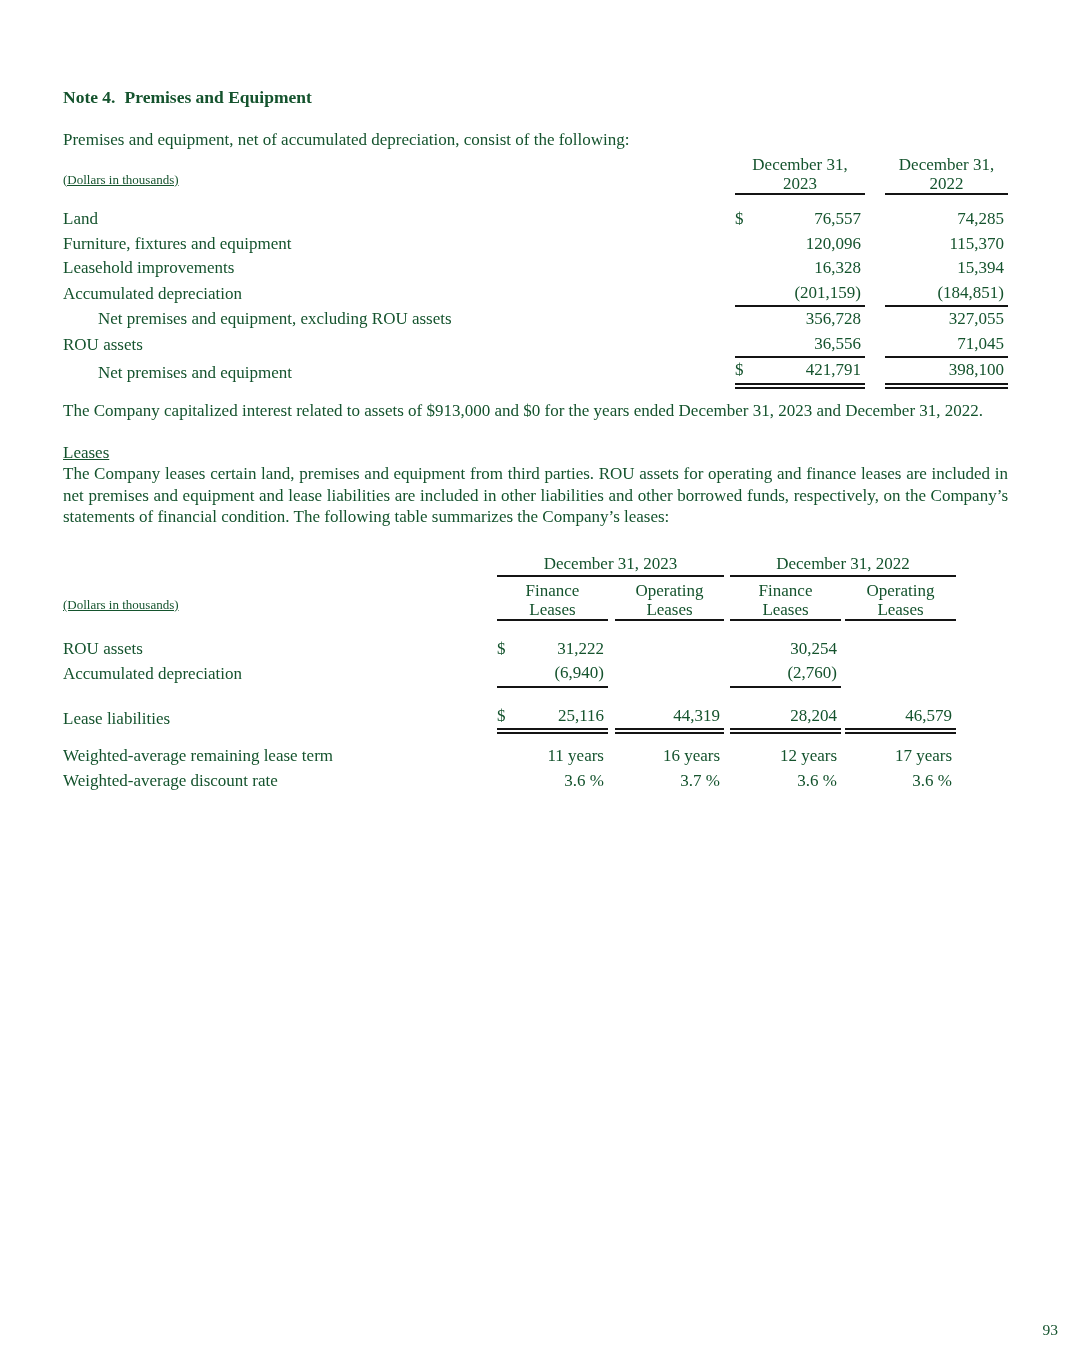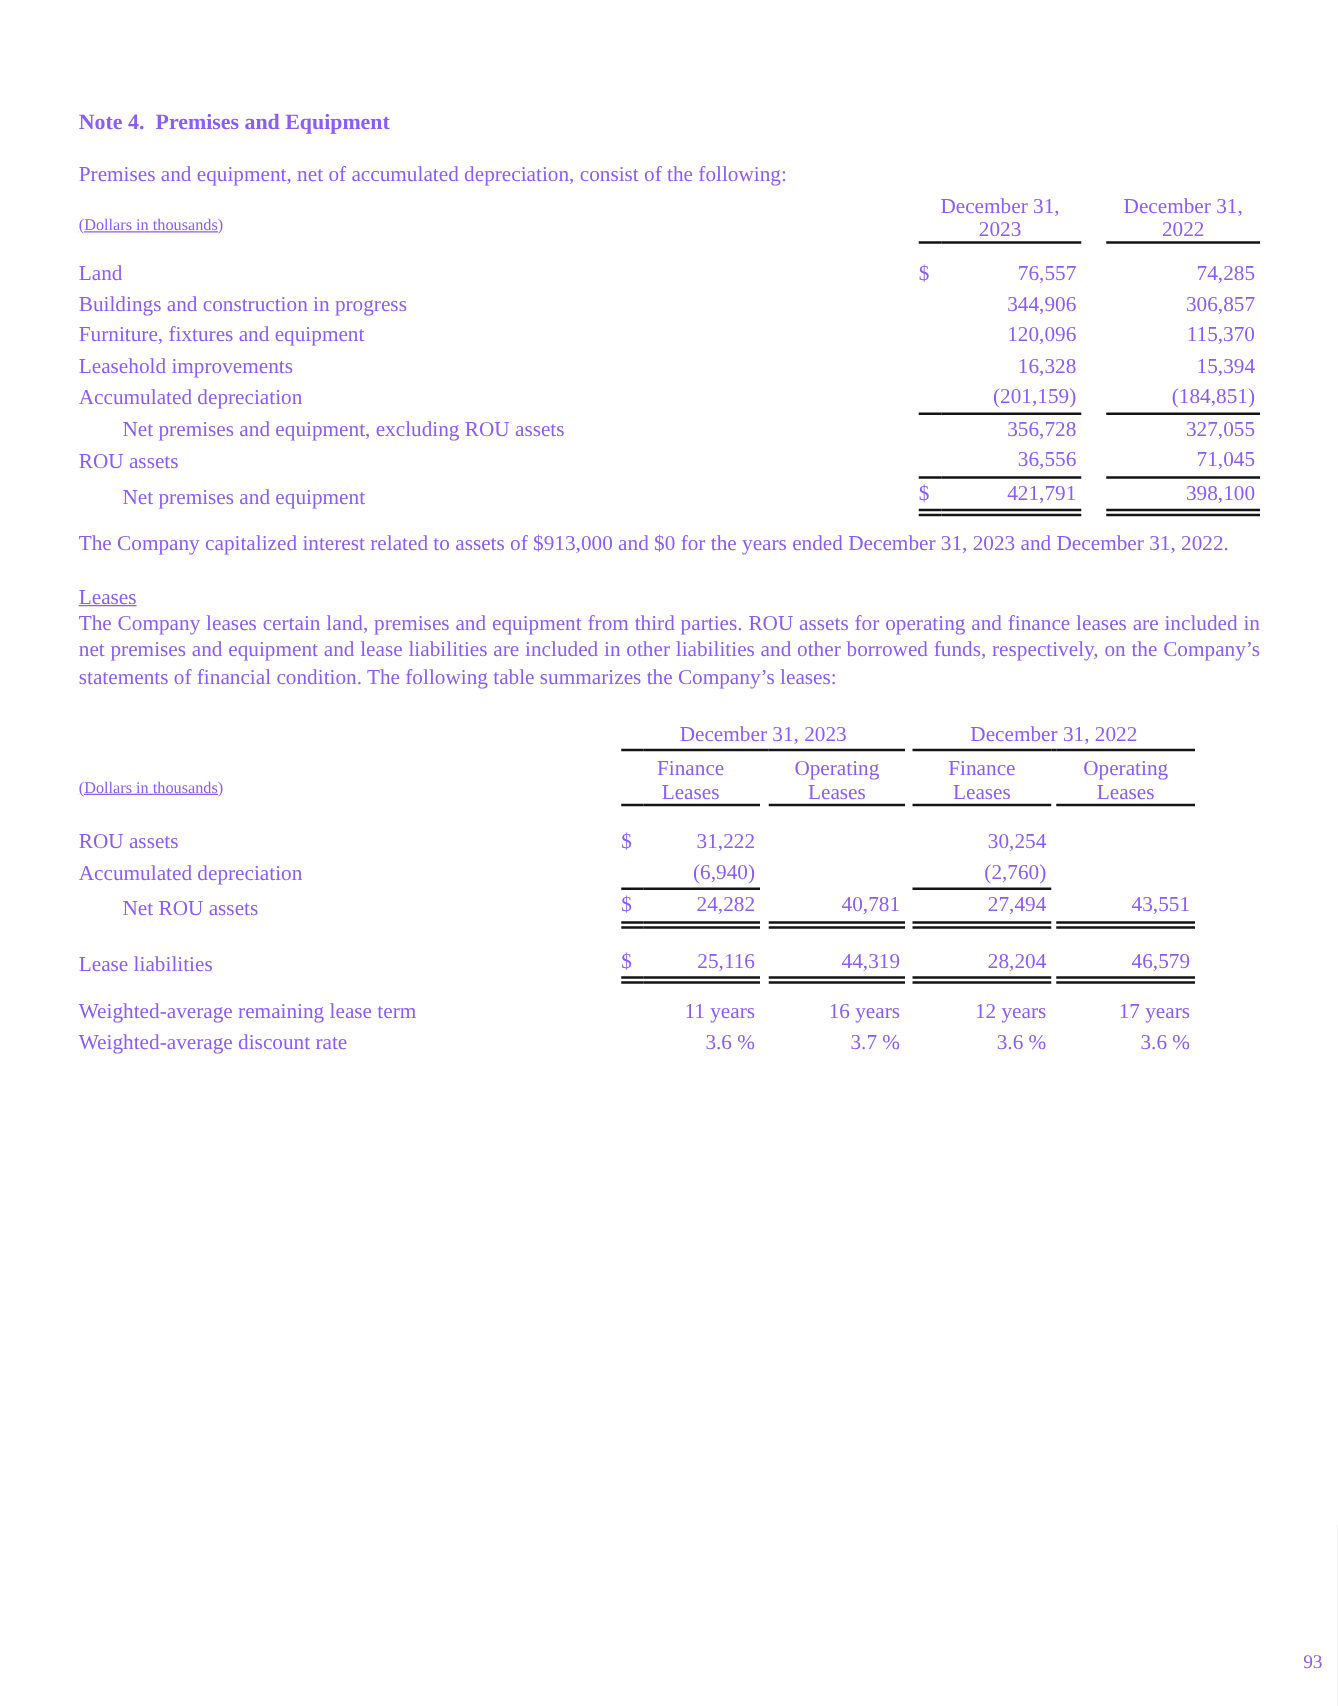--- a/index.html
+++ b/index.html
@@ -3,21 +3,21 @@
 <meta charset="utf-8">
 <style>
   * { margin: 0; padding: 0; box-sizing: border-box; }
   html, body { background: #e8e8e8; }
   .page {
     position: relative;
     width: 1070px;
     height: 1365px;
     margin: 0 auto;
     background: #ffffff;
-    color: #8b5cf6;
+    color: #14532d;
     font-family: "Liberation Serif", "DejaVu Serif", serif;
     font-size: 17px;
     padding: 86px 62px 0 63px;
     overflow: hidden;
   }
   .note-heading { font-weight: bold; font-size: 17.5px; line-height: 22px; }
   .note-heading .note-gap { display: inline-block; width: 9px; }
   .intro { margin-top: 21px; line-height: 21px; }
   .para { text-align: justify; line-height: 21.5px; }
   .para-capint { margin-top: 11px; }
@@ -80,27 +80,20 @@
           <td colspan="5"></td>
         </tr>
     <tr>
       <td class="lbl">Land</td>
       <td class="cur">$</td>
       <td class="num">76,557</td>
       <td></td>
       <td class="num">74,285</td>
     </tr>
     <tr>
-      <td class="lbl">Buildings and construction in progress</td>
-      <td class="cur"></td>
-      <td class="num">344,906</td>
-      <td></td>
-      <td class="num">306,857</td>
-    </tr>
-    <tr>
       <td class="lbl">Furniture, fixtures and equipment</td>
       <td class="cur"></td>
       <td class="num">120,096</td>
       <td></td>
       <td class="num">115,370</td>
     </tr>
     <tr>
       <td class="lbl">Leasehold improvements</td>
       <td class="cur"></td>
       <td class="num">16,328</td>
@@ -202,31 +195,20 @@
       <td class="lbl">Accumulated depreciation</td>
       <td class="cur u1"></td>
       <td class="num u1">(6,940)</td>
       <td></td>
       <td class="num"></td>
       <td></td>
       <td class="num u1">(2,760)</td>
       <td></td>
       <td class="num"></td>
     </tr>
-    <tr>
-      <td class="lbl ind">Net ROU assets</td>
-      <td class="cur u2">$</td>
-      <td class="num u2">24,282</td>
-      <td></td>
-      <td class="num u2">40,781</td>
-      <td></td>
-      <td class="num u2">27,494</td>
-      <td></td>
-      <td class="num u2">43,551</td>
-    </tr>
     <tr class="spacer-lg">
           <td colspan="9"></td>
         </tr>
     <tr>
       <td class="lbl">Lease liabilities</td>
       <td class="cur u2">$</td>
       <td class="num u2">25,116</td>
       <td></td>
       <td class="num u2">44,319</td>
       <td></td>

